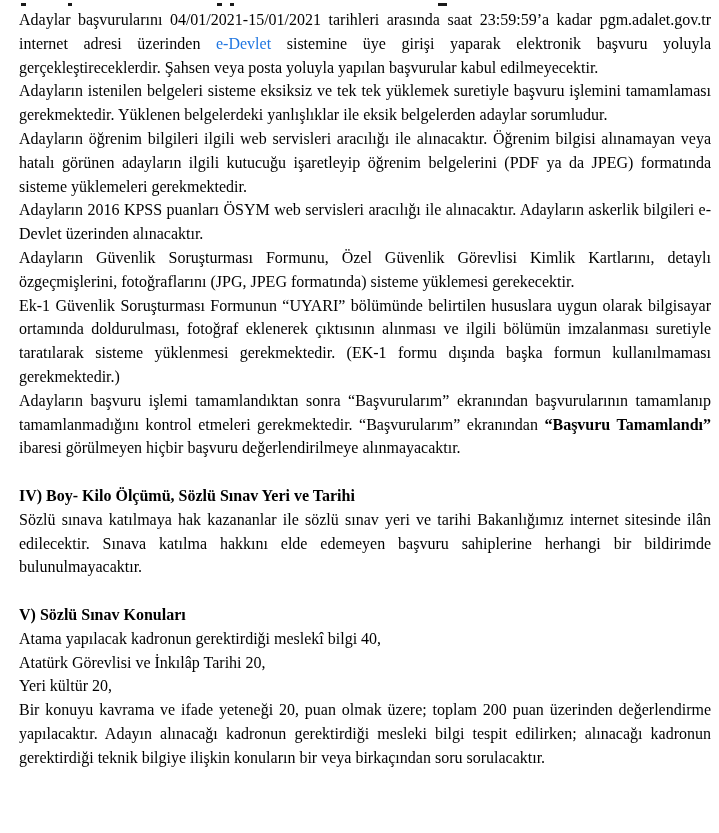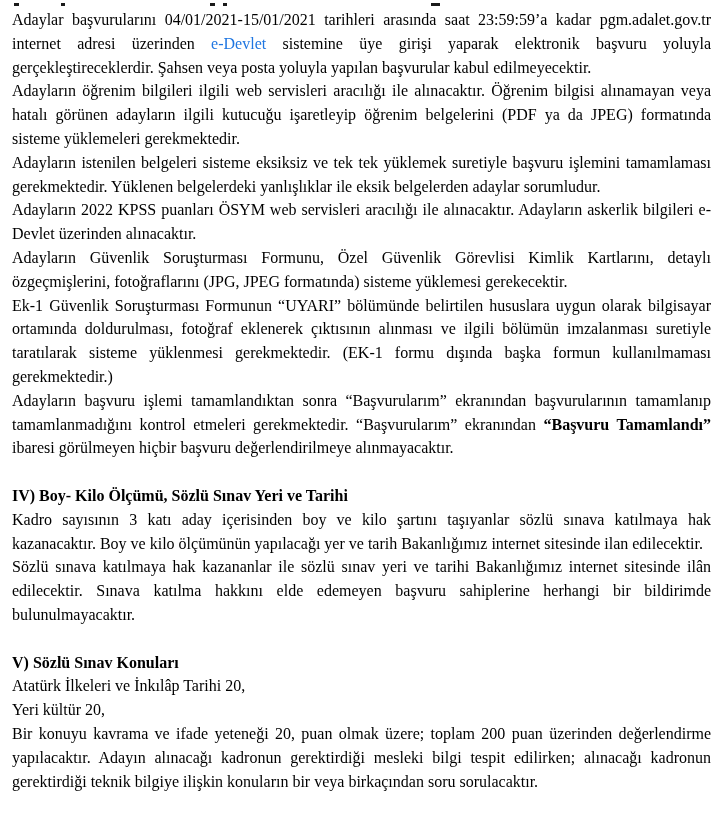--- a/index.html
+++ b/index.html
@@ -9,21 +9,21 @@
   }
   body {
     width: 719px;
     height: 833px;
     overflow: hidden;
   }
   .doc {
     box-sizing: border-box;
     width: 719px;
     min-height: 833px;
-    padding: 2px 8px 0 12px;
+    padding: 2px 8px 0 19px;
     font-family: "Liberation Serif", "DejaVu Serif", serif;
     font-size: 16px;
     line-height: 23.8px;
     color: #000000;
     background: #ffffff;
   }
   .doc p {
     margin: 0;
     text-align: justify;
   }
@@ -68,40 +68,40 @@
   <div class="remnant">
     <span class="m1"></span>
       <span class="m2"></span>
       <span class="m3"></span>
       <span class="m4"></span>
       <span class="m5"></span>
   </div>
 
   <p><span>Adaylar başvurularını 04/01/2021-15/01/2021 tarihleri arasında saat 23:59:59’a kadar  pgm.adalet.gov.tr internet adresi üzerinden </span><a class="link" style="color: rgb(31, 118, 225);">e-Devlet</a><span> sistemine üye girişi yaparak elektronik başvuru yoluyla gerçekleştireceklerdir. Şahsen veya posta yoluyla yapılan başvurular kabul edilmeyecektir.</span></p>
 
+  <p>Adayların istenilen belgeleri sisteme eksiksiz ve tek tek yüklemek suretiyle başvuru işlemini tamamlaması gerekmektedir. Yüklenen belgelerdeki yanlışlıklar ile eksik belgelerden adaylar sorumludur.</p>
+
   <p>Adayların öğrenim bilgileri ilgili web servisleri aracılığı ile alınacaktır. Öğrenim bilgisi alınamayan veya hatalı görünen adayların ilgili kutucuğu işaretleyip öğrenim belgelerini (PDF ya da JPEG) formatında sisteme yüklemeleri gerekmektedir.</p>
 
-  <p>Adayların istenilen belgeleri sisteme eksiksiz ve tek tek yüklemek suretiyle başvuru işlemini tamamlaması gerekmektedir. Yüklenen belgelerdeki yanlışlıklar ile eksik belgelerden adaylar sorumludur.</p>
-
-  <p>Adayların 2022 KPSS puanları ÖSYM web servisleri aracılığı ile alınacaktır. Adayların askerlik bilgileri e-Devlet üzerinden alınacaktır.</p>
+  <p>Adayların 2016 KPSS puanları ÖSYM web servisleri aracılığı ile alınacaktır. Adayların askerlik bilgileri e-Devlet üzerinden alınacaktır.</p>
 
   <p>Adayların Güvenlik Soruşturması Formunu, Özel Güvenlik Görevlisi Kimlik Kartlarını, detaylı özgeçmişlerini, fotoğraflarını (JPG, JPEG formatında) sisteme yüklemesi gerekecektir.</p>
 
   <p>Ek-1 Güvenlik Soruşturması Formunun “UYARI” bölümünde belirtilen hususlara uygun olarak bilgisayar ortamında doldurulması, fotoğraf eklenerek çıktısının alınması ve ilgili bölümün imzalanması suretiyle taratılarak sisteme yüklenmesi gerekmektedir. (EK-1 formu dışında başka formun kullanılmaması gerekmektedir.)</p>
 
   <p><span>Adayların başvuru işlemi tamamlandıktan sonra “Başvurularım” ekranından başvurularının tamamlanıp tamamlanmadığını kontrol etmeleri gerekmektedir. “Başvurularım” ekranından </span><span class="bold-run">“Başvuru Tamamlandı”</span><span> ibaresi görülmeyen hiçbir başvuru değerlendirilmeye alınmayacaktır.</span></p>
 
   <p class="heading">IV) Boy- Kilo Ölçümü, Sözlü Sınav Yeri ve Tarihi</p>
 
-  <p>Kadro sayısının 3 katı aday içerisinden boy ve kilo şartını taşıyanlar sözlü sınava katılmaya hak kazanacaktır. Boy ve kilo ölçümünün yapılacağı yer ve tarih Bakanlığımız internet sitesinde ilan edilecektir.</p>
 
   <p>Sözlü sınava katılmaya hak kazananlar ile sözlü sınav yeri ve tarihi Bakanlığımız internet sitesinde ilân edilecektir. Sınava katılma hakkını elde edemeyen başvuru sahiplerine herhangi bir bildirimde bulunulmayacaktır.</p>
 
   <p class="heading">V) Sözlü Sınav Konuları</p>
 
+  <p class="single-line">Atama yapılacak kadronun gerektirdiği meslekî bilgi 40,</p>
 
-  <p class="single-line">Atatürk İlkeleri ve İnkılâp Tarihi 20,</p>
+  <p class="single-line">Atatürk Görevlisi ve İnkılâp Tarihi 20,</p>
 
   <p class="single-line">Yeri kültür 20,</p>
 
   <p>Bir konuyu kavrama ve ifade yeteneği 20, puan olmak üzere; toplam 200 puan üzerinden değerlendirme yapılacaktır. Adayın alınacağı kadronun gerektirdiği mesleki bilgi tespit edilirken; alınacağı kadronun gerektirdiği teknik bilgiye ilişkin konuların bir veya birkaçından soru sorulacaktır.</p>
 
 </div>
 
 </body></html>

